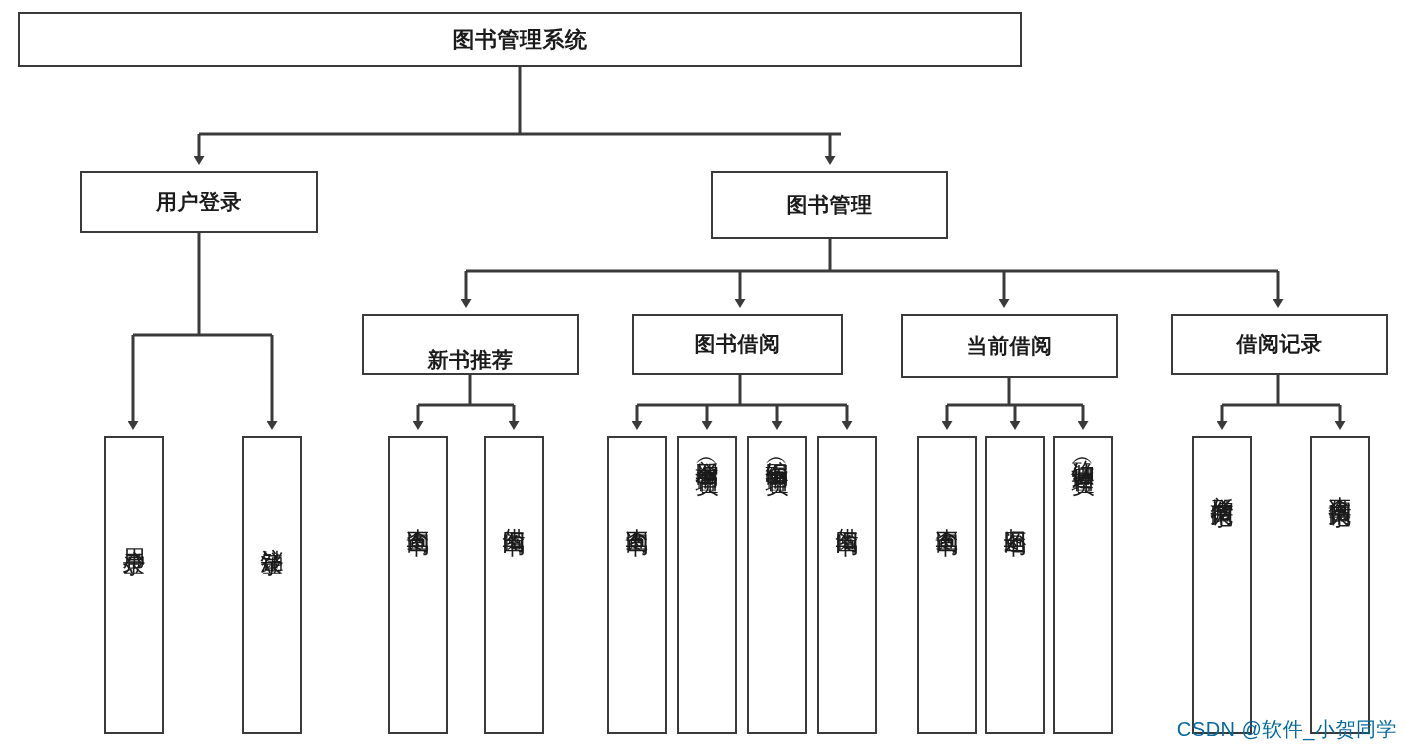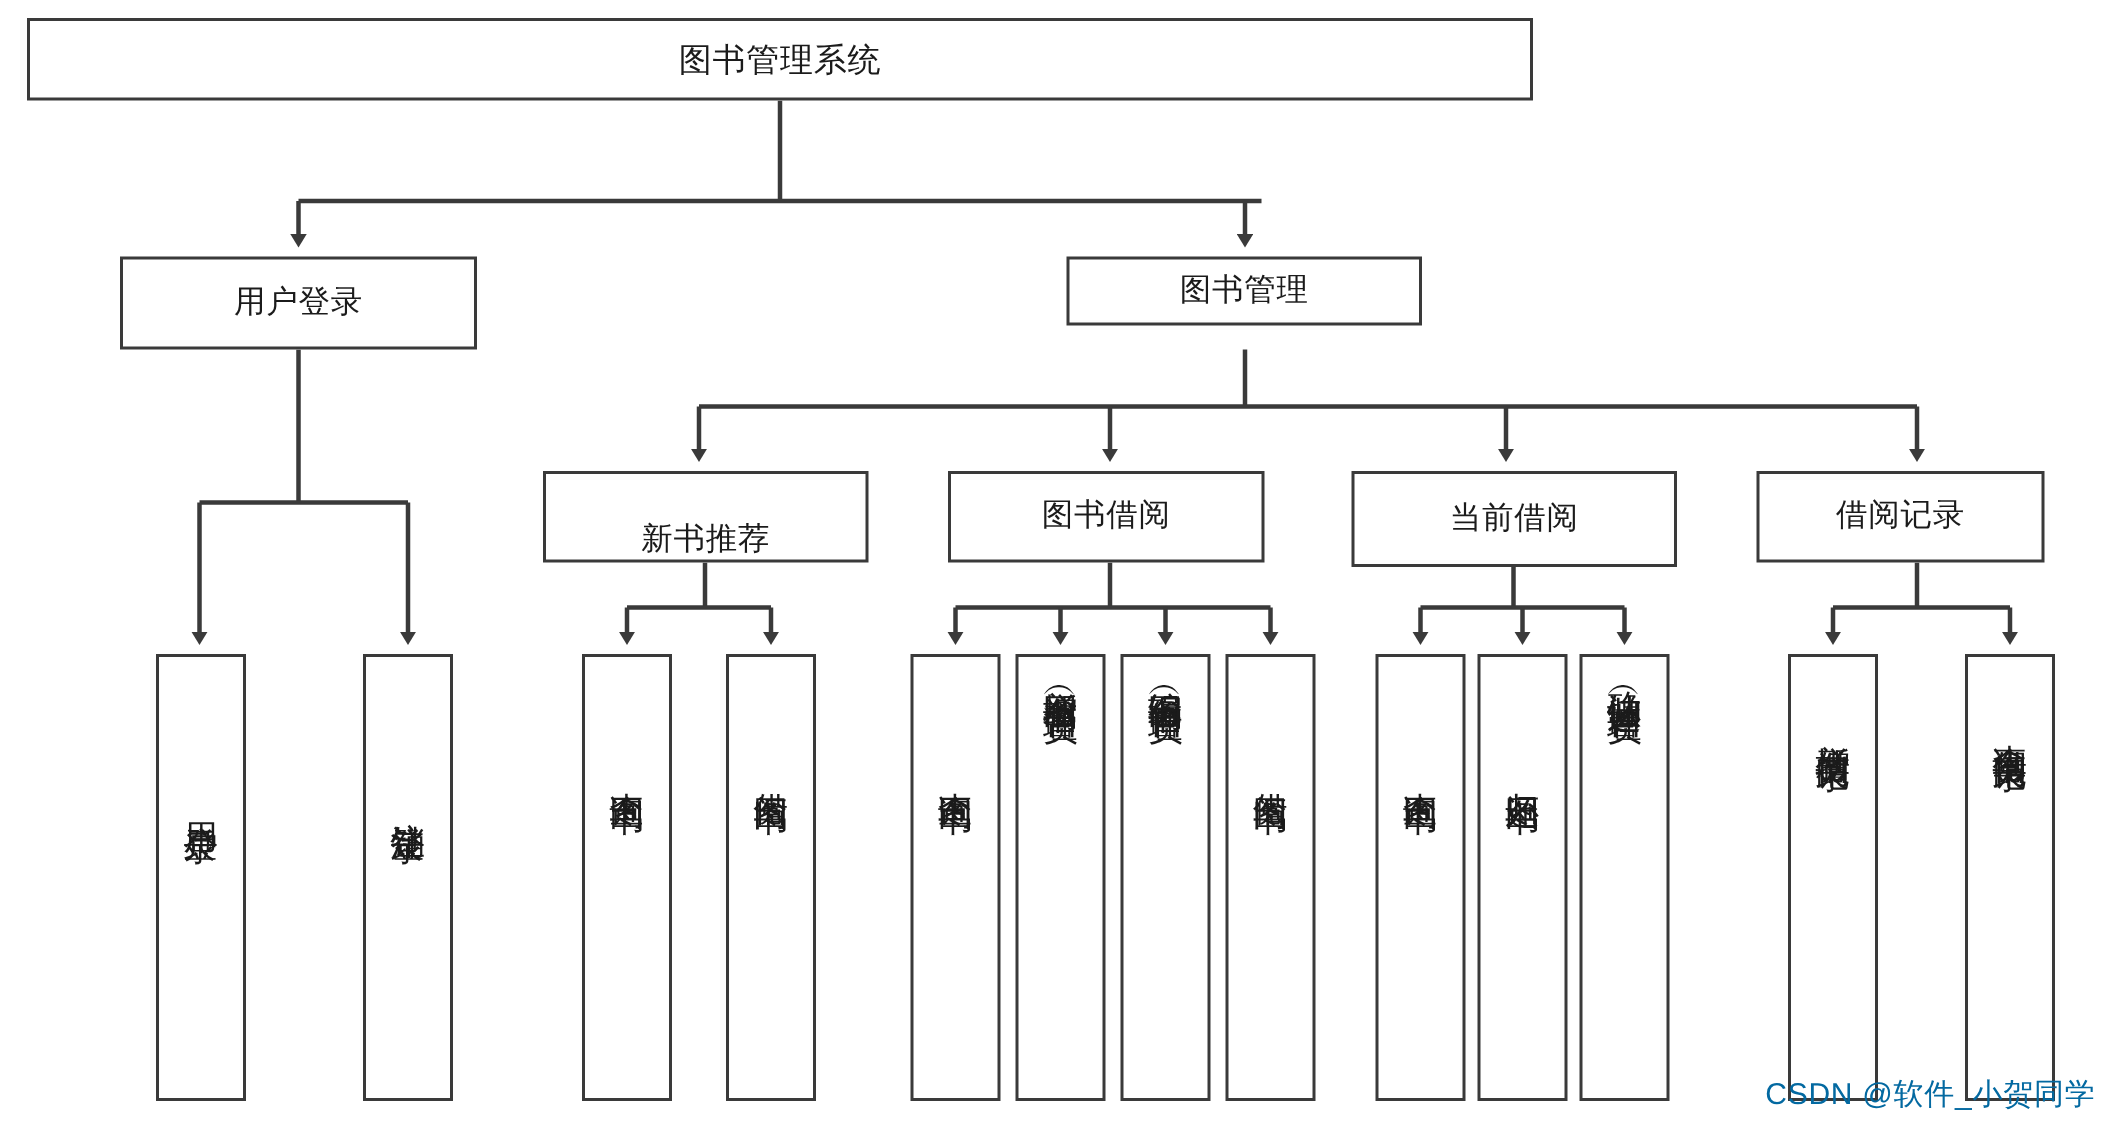--- a/index.html
+++ b/index.html
@@ -37,20 +37,21 @@
   }
   .node .label {
     display: block;
     text-align: center;
     line-height: 1.18;
     white-space: nowrap;
   }
   .node.horiz .label {
     font-size: 21px;
     letter-spacing: 0.5px;
+    font-weight: bold;
   }
   .node.root .label {
     font-size: 22px;
     letter-spacing: 0.5px;
   }
   .node.vert {
     align-items: flex-start;
     justify-content: center;
     padding-top: 6px;
   }
@@ -128,34 +129,34 @@
     </g>
   </svg>
 
   <div class="node root horiz" style="left:18px;top:12px;width:1004px;height:55px;">
     <span class="label">图书管理系统</span>
   </div>
 
   <div class="node horiz" style="left:80px;top:171px;width:238px;height:62px;">
     <span class="label">用户登录</span>
   </div>
-  <div class="node horiz" style="left:711px;top:171px;width:237px;height:46px;">
+  <div class="node horiz" style="left:711px;top:171px;width:237px;height:68px;">
     <span class="label">图书管理</span>
   </div>
 
   <div class="node horiz" style="left:362px;top:314px;width:217px;height:61px;align-items:flex-end;">
     <span class="label">新书推荐</span>
   </div>
   <div class="node horiz" style="left:632px;top:314px;width:211px;height:61px;">
     <span class="label">图书借阅</span>
   </div>
   <div class="node horiz" style="left:901px;top:314px;width:217px;height:64px;">
     <span class="label">当前借阅</span>
   </div>
-  <div class="node horiz" style="left:1171px;top:314px;width:192px;height:61px;">
+  <div class="node horiz" style="left:1171px;top:314px;width:217px;height:61px;">
     <span class="label">借阅记录</span>
   </div>
 
   <div class="node vert" style="left:104px;top:436px;width:60px;height:298px;padding-top:92px;">
     <span class="label">用户登录</span>
   </div>
   <div class="node vert" style="left:242px;top:436px;width:60px;height:298px;padding-top:92px;">
     <span class="label">注销登录</span>
   </div>
 

